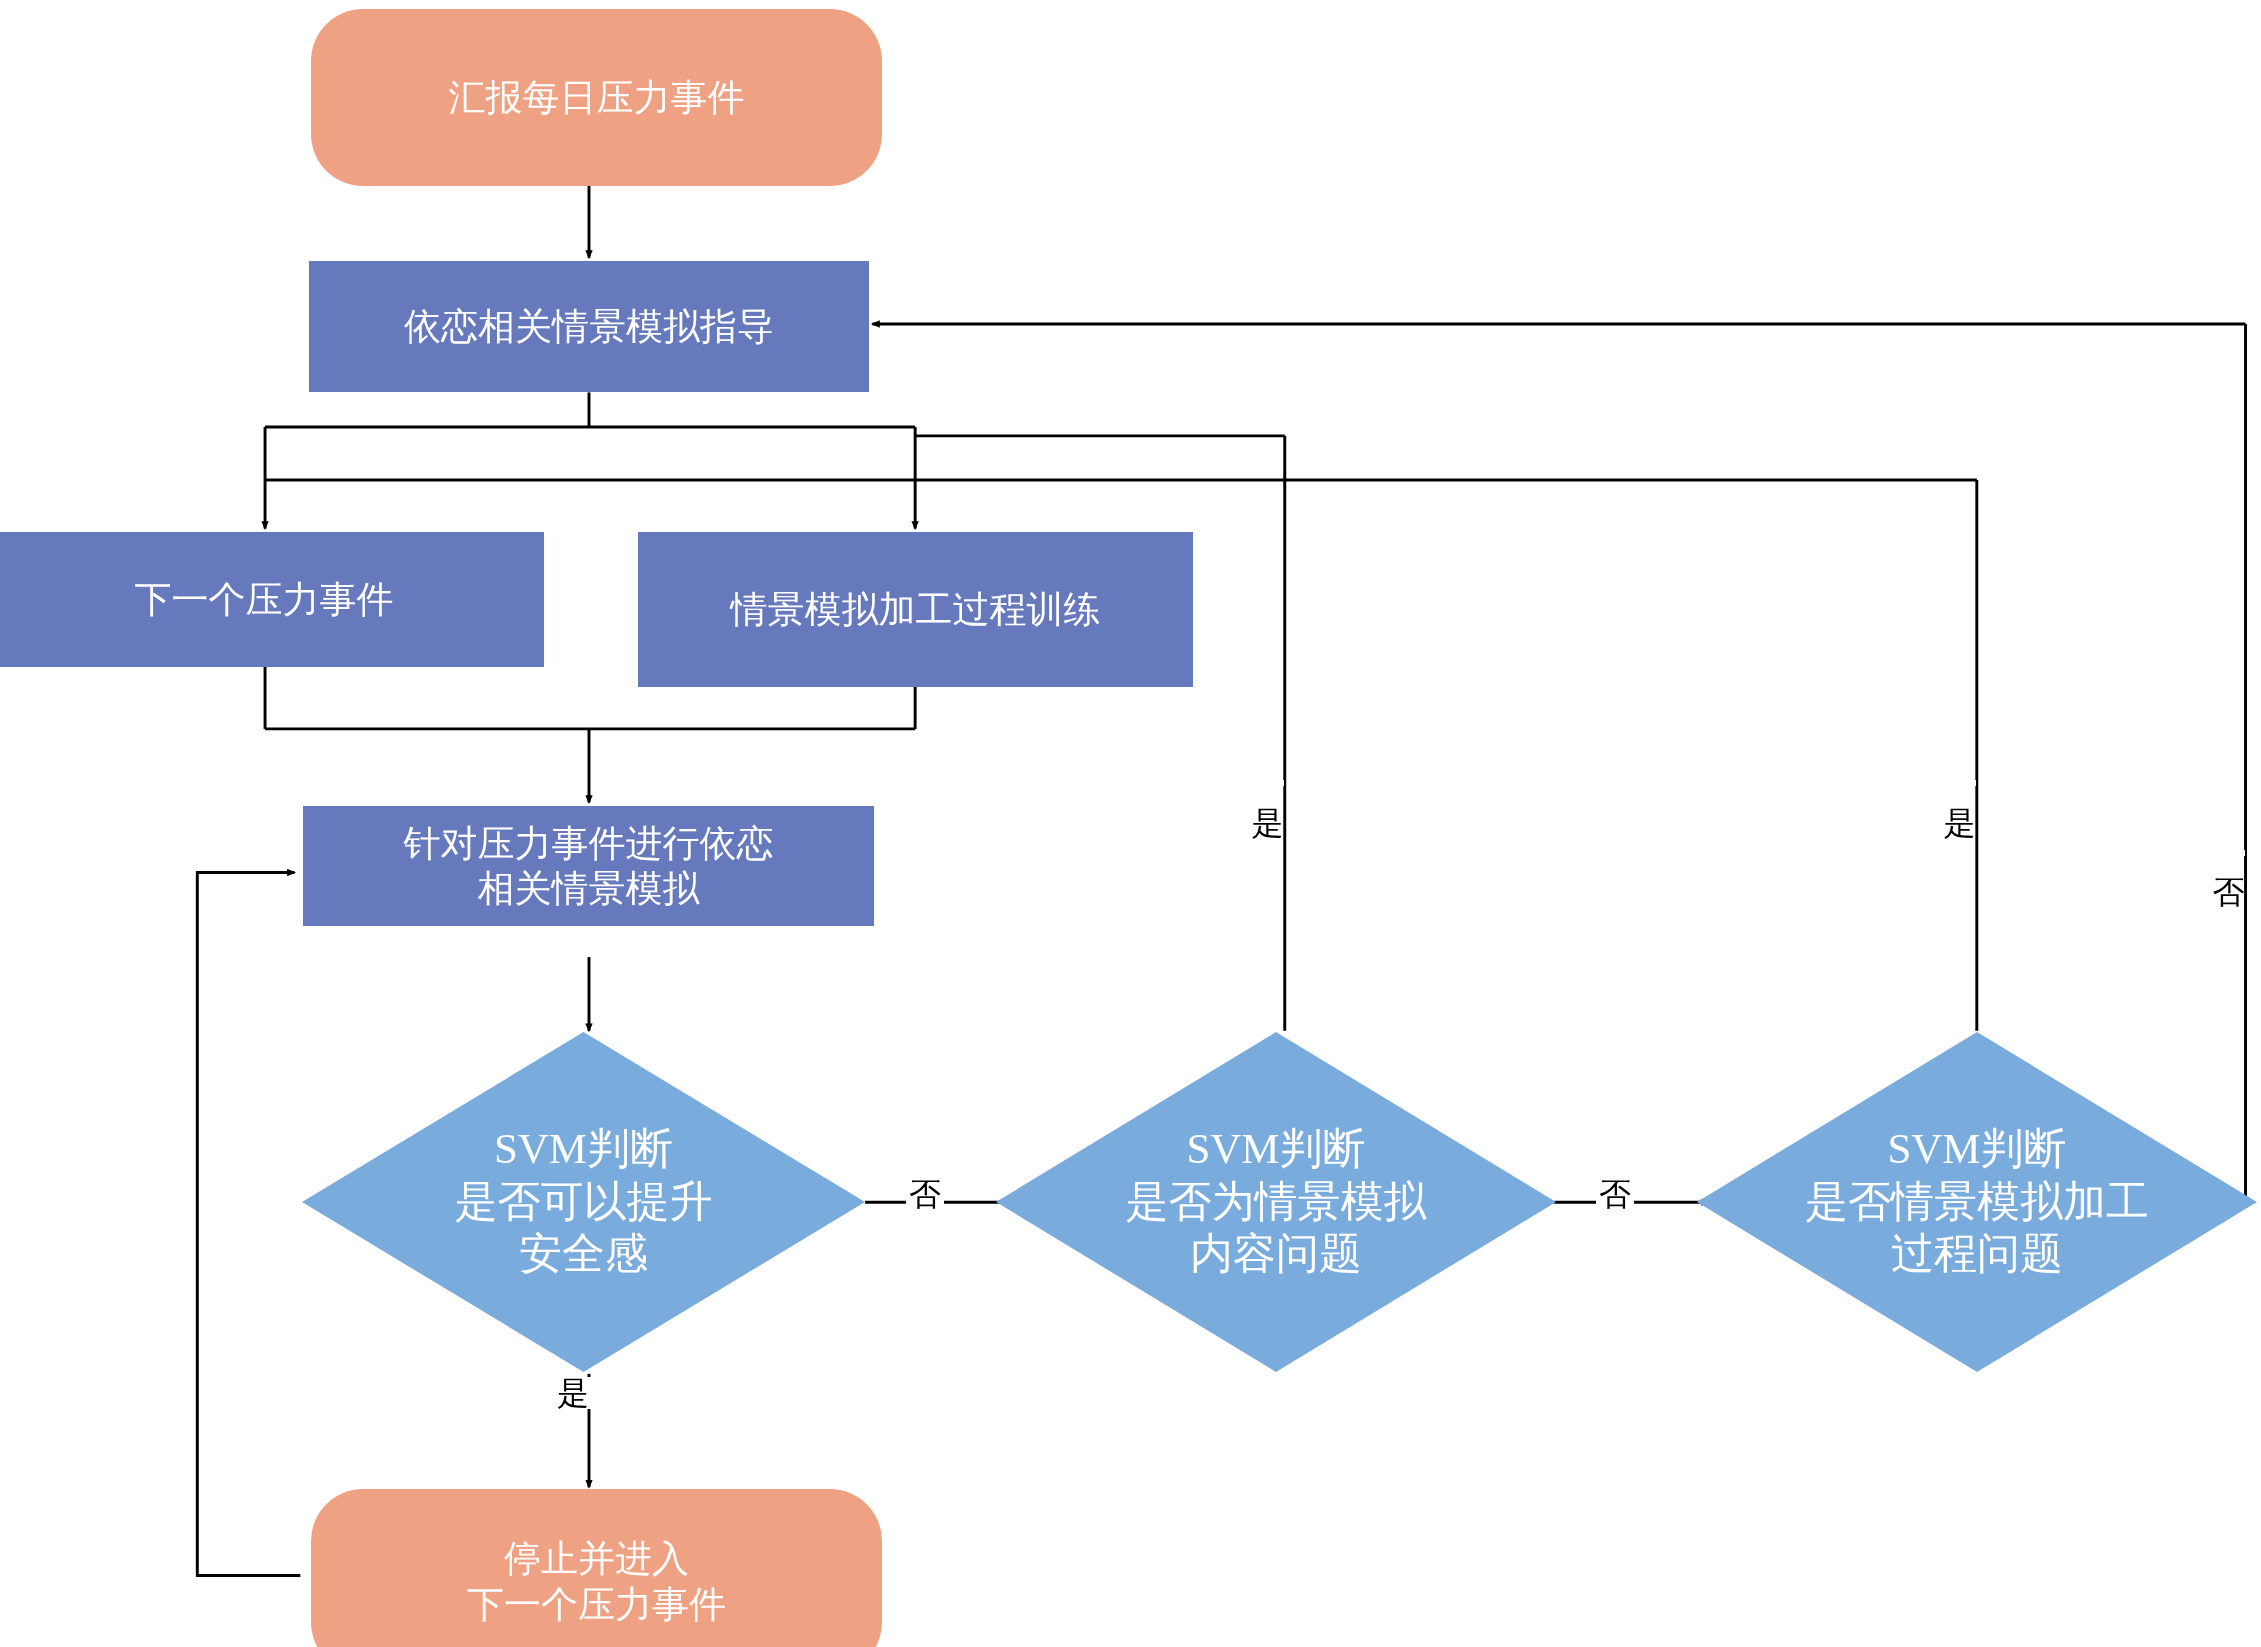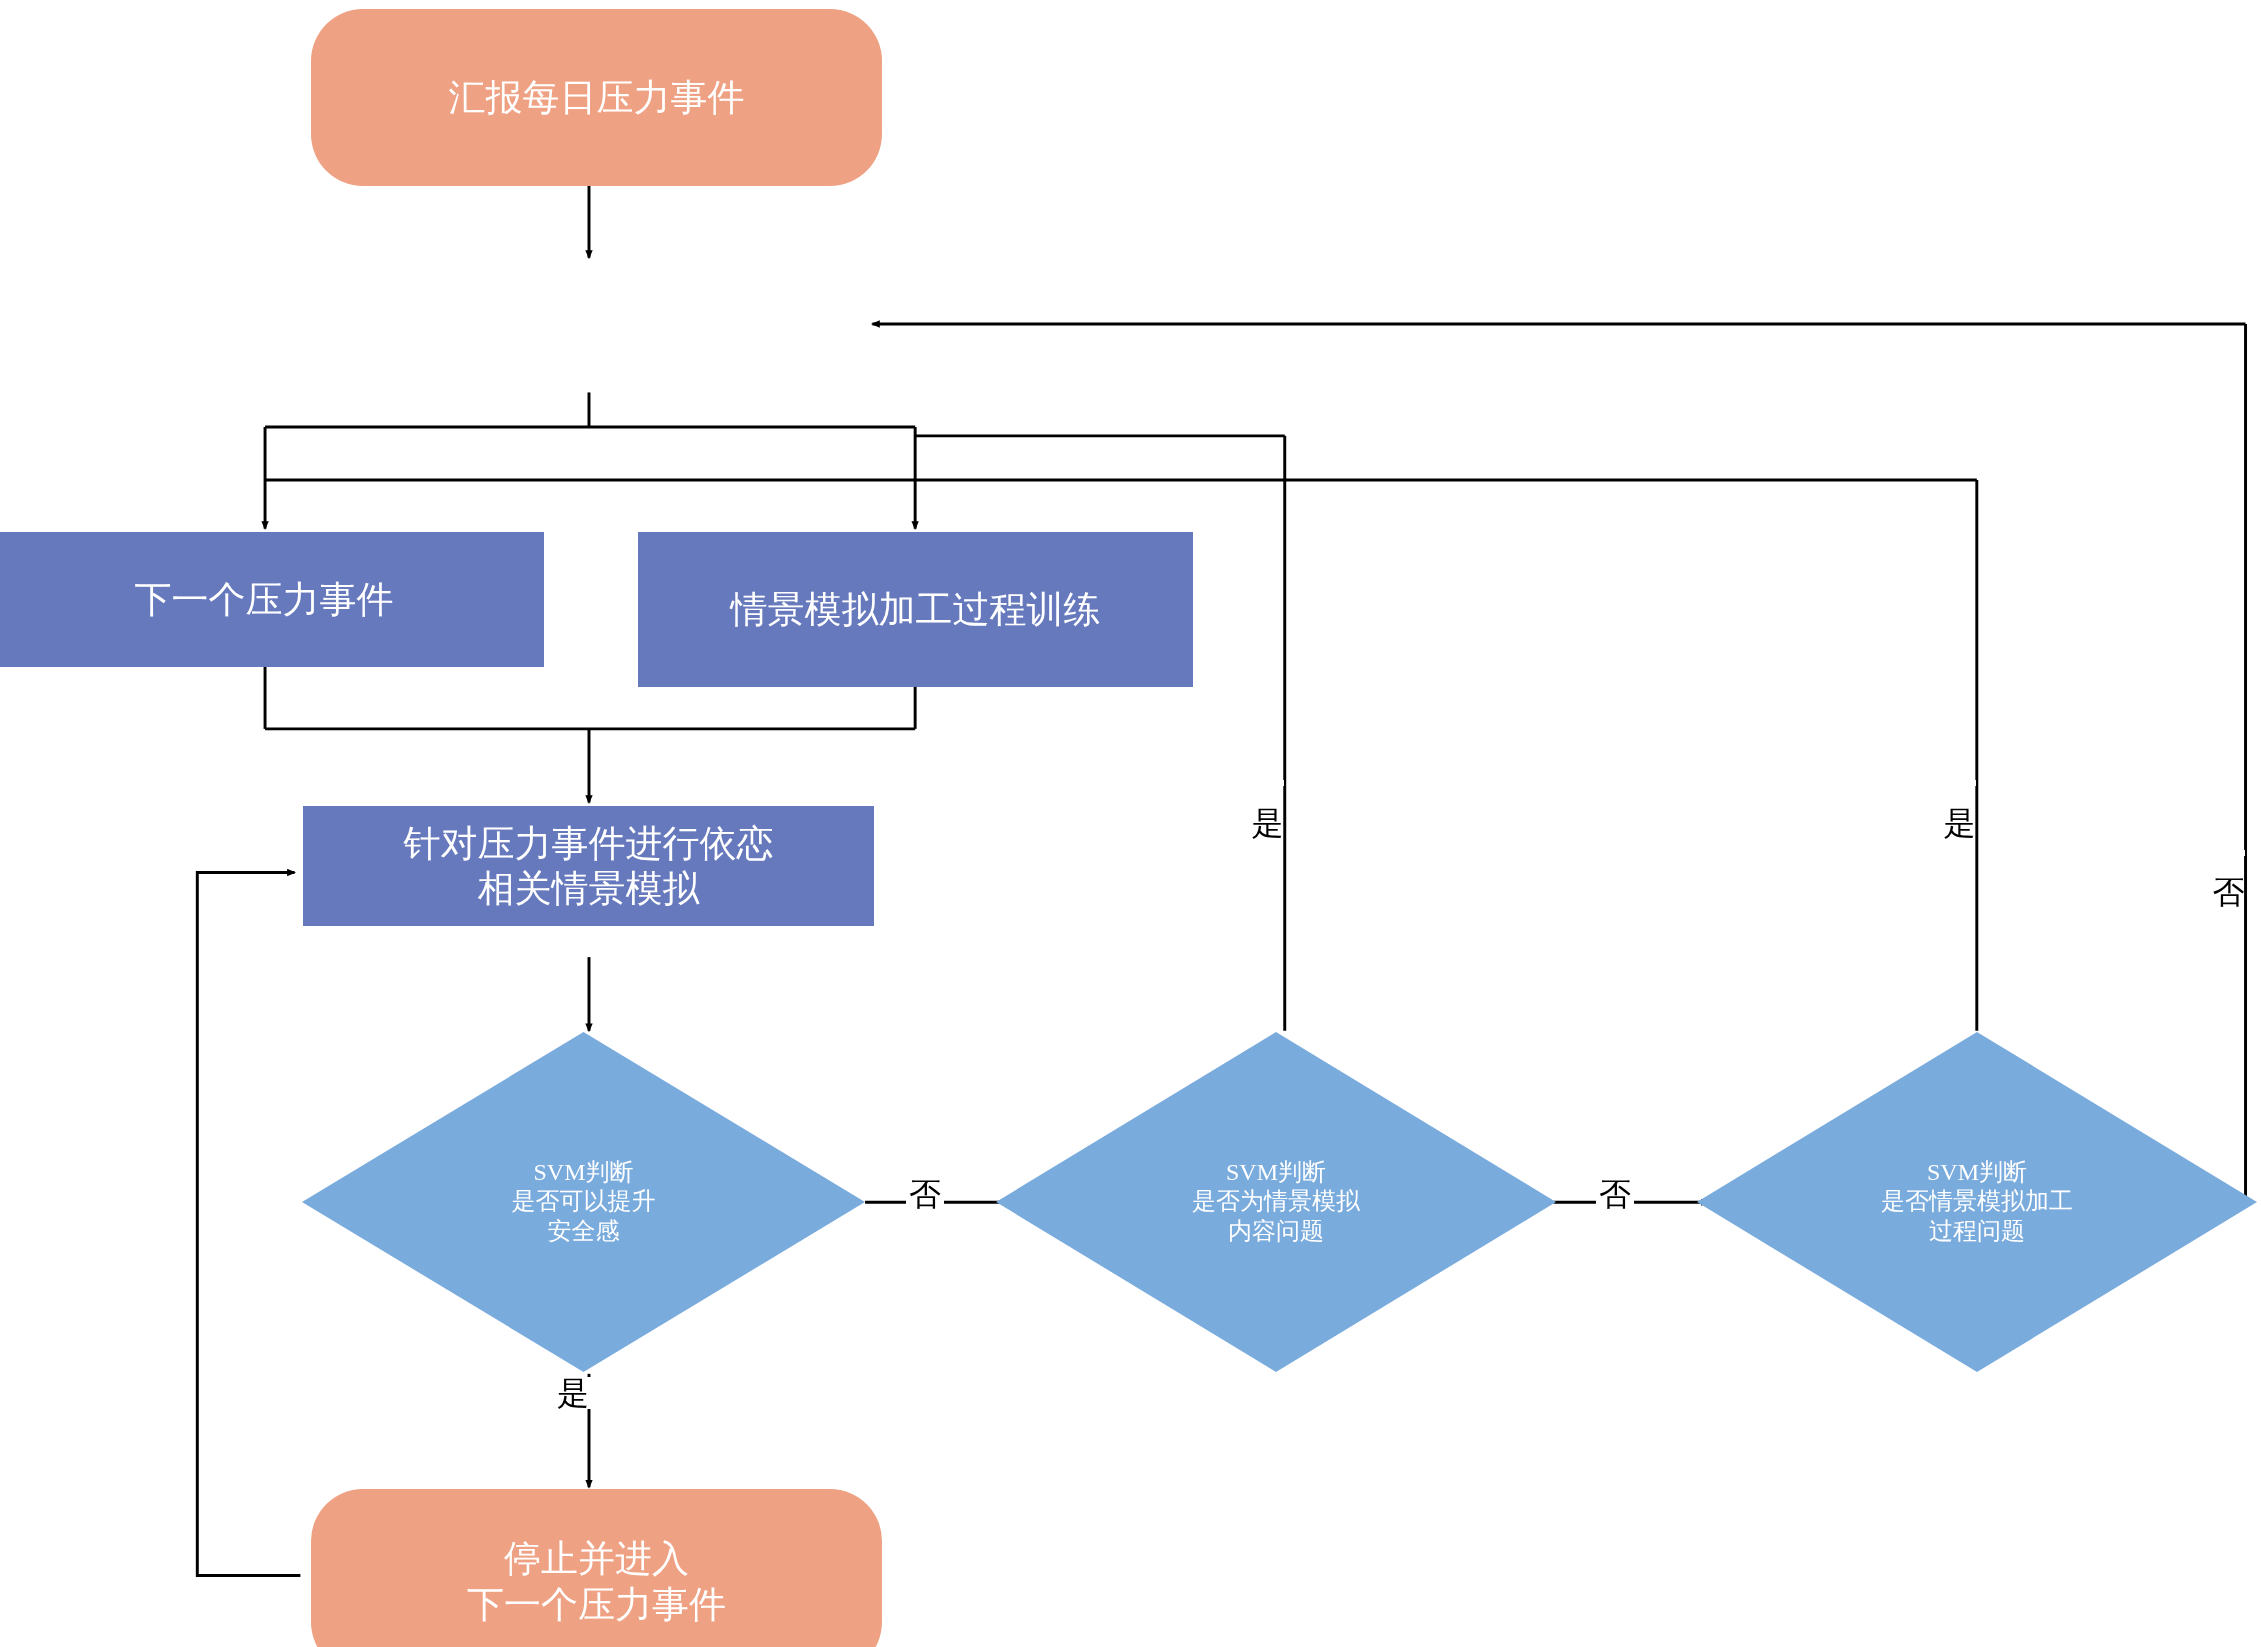--- a/index.html
+++ b/index.html
@@ -41,21 +41,21 @@
     border-radius: 52px;
     font-size: 37px;
     margin-left: 8px;
   }
   .process {
     background: #6679bd;
     font-size: 37px;
   }
   .decision {
     background: #7aabdd;
-    font-size: 24px;
+    font-size: 43px;
     clip-path: polygon(50% 0%, 100% 50%, 50% 100%, 0% 50%);
   }
   .edge-label {
     position: absolute;
     color: #000000;
     font-size: 32px;
     font-family: "Liberation Serif", "DejaVu Serif", serif;
     background: #ffffff;
     padding: 0 2.9px;
     line-height: 1;
@@ -109,20 +109,23 @@
 
       <path d="M3050,1633 L3050,440"></path>
       <path d="M3050,440 L1185,440" marker-end="url(#arrow)"></path>
     </g>
   </svg>
 
   <div class="node terminator" style="left:303px; top:8.8px; width:571px; height:177px;">
     <span>汇报每日压力事件</span>
   </div>
 
+  <div class="node process" style="left:309px; top:261px; width:560px; height:131px;">
+    <span>依恋相关情景模拟指导</span>
+  </div>
 
   <div class="node process" style="left:-16px; top:532px; width:560px; height:135px;">
     <span>下一个压力事件</span>
   </div>
 
   <div class="node process" style="left:638px; top:532px; width:555px; height:155px;">
     <span>情景模拟加工过程训练</span>
   </div>
 
   <div class="node process" style="left:303px; top:806px; width:571px; height:120px;">

